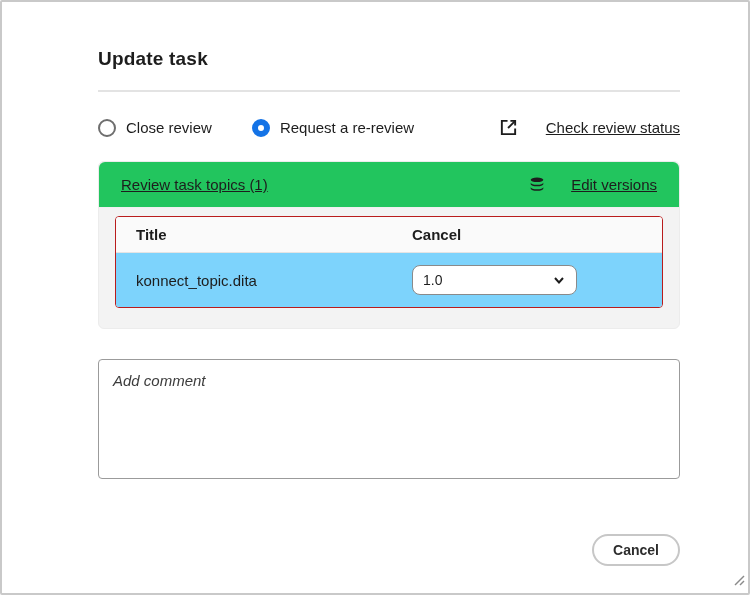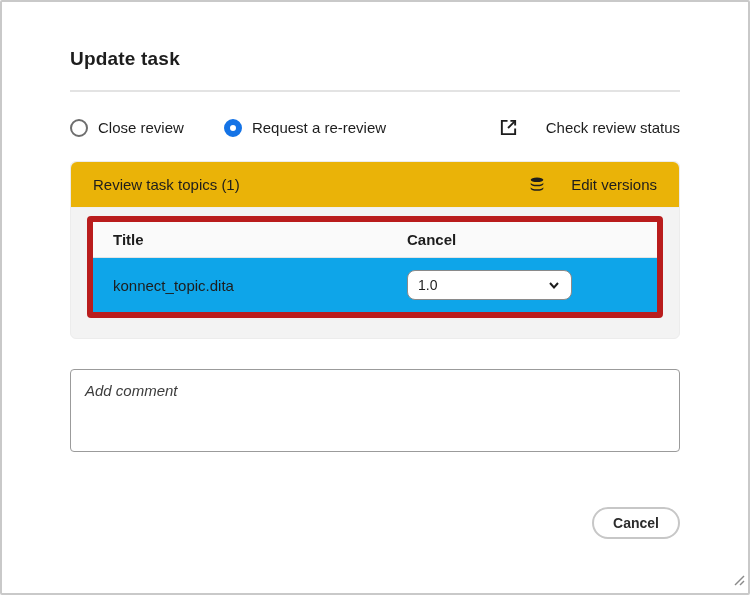--- a/index.html
+++ b/index.html
@@ -11,21 +11,21 @@
     background:#fff;
     position:relative;
   }
   .frame {
     position:absolute; inset:0;
     border:2px solid #c9c9c9;
     border-radius:2px;
     background:#fff;
     overflow:hidden;
   }
-  .content { padding:0 68px; }
+  .content { padding:0 68px;margin-left:28px; }
 
   .dialog-title {
     margin:46px 0 0;
     font-size:19px;
     font-weight:700;
     letter-spacing:.2px;
   }
   .divider { margin-top:20px; height:2px; background:#e3e3e3; }
 
   .options-row {
@@ -39,81 +39,82 @@
     width:18px; height:18px; border-radius:50%;
     background:#fff; flex:0 0 auto;
   }
   .radio-circle.checked { border:6px solid #1473e6; }
   .radio-circle.unchecked { border:2px solid #6e6e6e; }
   .radio-label { margin-left:10px; }
 
   .check-status {
     margin-left:auto;
     display:flex; align-items:center; gap:28px;
-    cursor:pointer; font-size:15px;
+    cursor:pointer; font-size:15px;text-decoration:underline;
   }
   .icon { display:inline-flex; align-items:center; justify-content:center; }
 
   .topics-panel {
     margin-top:24px;
     background:#f3f3f3;
     border:1px solid #ececec;
     border-radius:6px;
   }
   .panel-header {
-    background:#eab308;
+    background:#22c55e;
     border-radius:6px 6px 0 0;
     height:46px;
     display:flex; align-items:center;
     padding:0 22px;
     font-size:15px;
     border-bottom:1px solid #f0f0f0;
+    text-decoration:underline;
   }
   .edit-versions {
     margin-left:auto;
     display:flex; align-items:center; gap:25px;
     cursor:pointer;
   }
   .panel-body { padding:8px 16px 20px; }
   .topics-table {
     background:#fff;
     border-radius:4px;
     overflow:hidden;
-    border:6px solid #b91c1c;
+    border:1px solid #b91c1c;
   }
   .thead {
     display:flex; align-items:center;
     background:#fafafa;
     border-bottom:1px solid #e4e4e4;
     padding:9px 20px;
     font-size:15px; font-weight:700;
   }
   .trow {
     display:flex; align-items:center;
     padding:12px 20px;
     font-size:15px;
-    background:#0ea5e9;
+    background:#7dd3fc;
   }
   .col-title { flex:1; }
   .col-version { width:230px; }
 
   .version-select {
     width:165px; height:30px;
     border:1px solid #8a8a8a;
     border-radius:8px;
     background:#fff;
     display:flex; align-items:center; justify-content:space-between;
     padding:0 10px;
     font-size:14px;
     cursor:pointer;
   }
 
   .comment-area {
     margin-top:30px;
-    width:100%; height:83px;
+    width:100%; height:120px;
     border:1px solid #9b9b9b;
     border-radius:4px;
     padding:12px 14px;
     font-size:15px;
     font-family:"Liberation Sans", sans-serif;
     resize:none;
     outline:none;
     color:#1d1d1d;
     display:block;
   }

